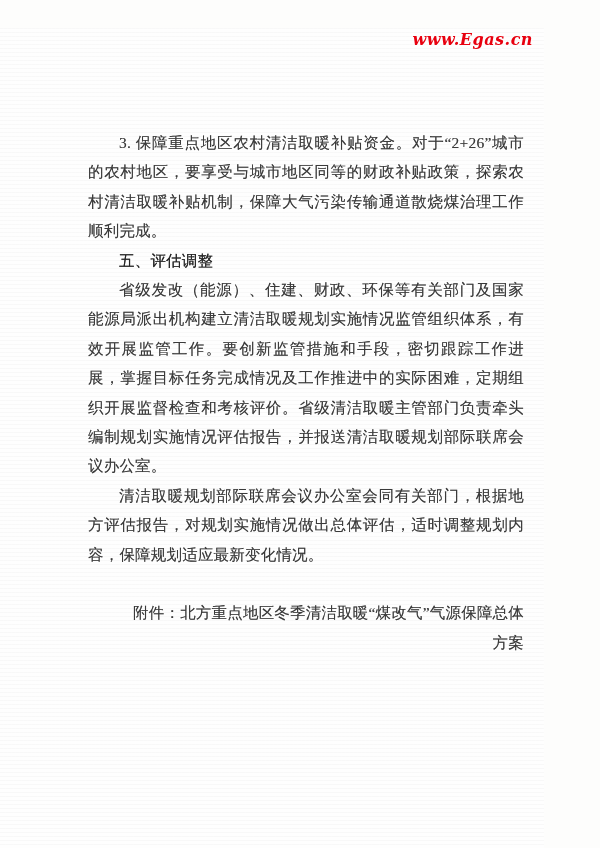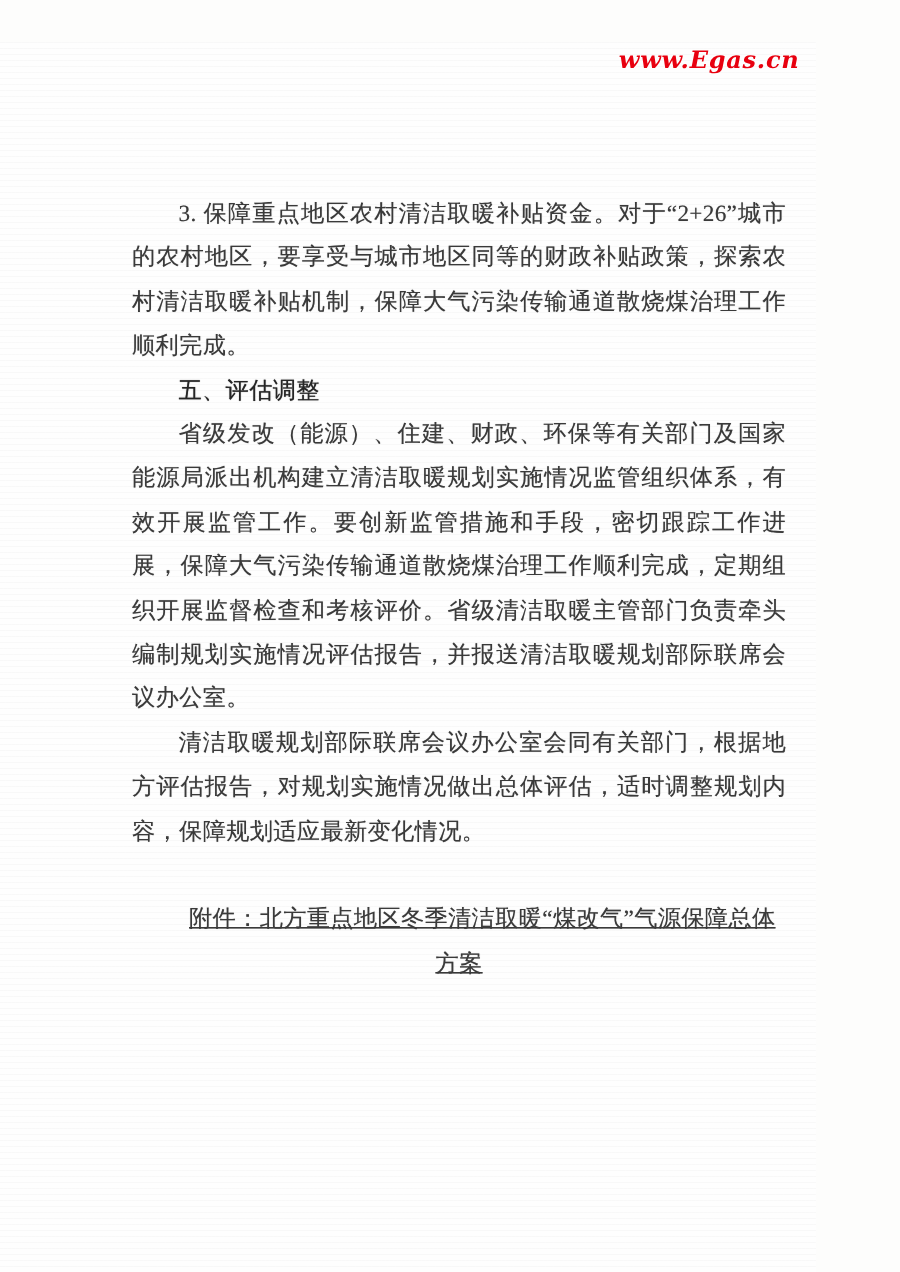--- a/index.html
+++ b/index.html
@@ -59,22 +59,21 @@
   }
   .content h2 {
     font-size: 15.5px;
     font-weight: normal;
     color: #262626;
     text-shadow: 0 0 0.6px rgba(30,30,30,0.8);
   }
   .content p.noindent { text-indent: 0; }
   .content p.attachment {
     margin-top: 29px;
-    text-align: center;
-    text-decoration: underline;
+    text-align: right;
   }
   .page-number {
     position: absolute;
     top: 747px; left: 0;
     width: 600px;
     text-align: right;
     font-family: "Liberation Serif", "DejaVu Serif", serif;
     font-size: 12px;
     color: #474747;
     letter-spacing: 1px;
@@ -86,19 +85,19 @@
 <div class="page">
   <div class="scan-noise"></div>
 
   <div class="watermark">www.Egas.cn</div>
 
   <div class="scan-line"></div>
 
   <div class="content">
     <p>3. 保障重点地区农村清洁取暖补贴资金。对于“2+26”城市的农村地区，要享受与城市地区同等的财政补贴政策，探索农村清洁取暖补贴机制，保障大气污染传输通道散烧煤治理工作顺利完成。</p>
     <h2>五、评估调整</h2>
-    <p>省级发改（能源）、住建、财政、环保等有关部门及国家能源局派出机构建立清洁取暖规划实施情况监管组织体系，有效开展监管工作。要创新监管措施和手段，密切跟踪工作进展，保障大气污染传输通道散烧煤治理工作顺利完成，定期组织开展监督检查和考核评价。省级清洁取暖主管部门负责牵头编制规划实施情况评估报告，并报送清洁取暖规划部际联席会议办公室。</p>
+    <p>省级发改（能源）、住建、财政、环保等有关部门及国家能源局派出机构建立清洁取暖规划实施情况监管组织体系，有效开展监管工作。要创新监管措施和手段，密切跟踪工作进展，掌握目标任务完成情况及工作推进中的实际困难，定期组织开展监督检查和考核评价。省级清洁取暖主管部门负责牵头编制规划实施情况评估报告，并报送清洁取暖规划部际联席会议办公室。</p>
     <p>清洁取暖规划部际联席会议办公室会同有关部门，根据地方评估报告，对规划实施情况做出总体评估，适时调整规划内容，保障规划适应最新变化情况。</p>
     <p class="attachment">附件：北方重点地区冬季清洁取暖“煤改气”气源保障总体方案</p>
   </div>
 
   <div class="page-number">38</div>
 </div>
 
 </body></html>

